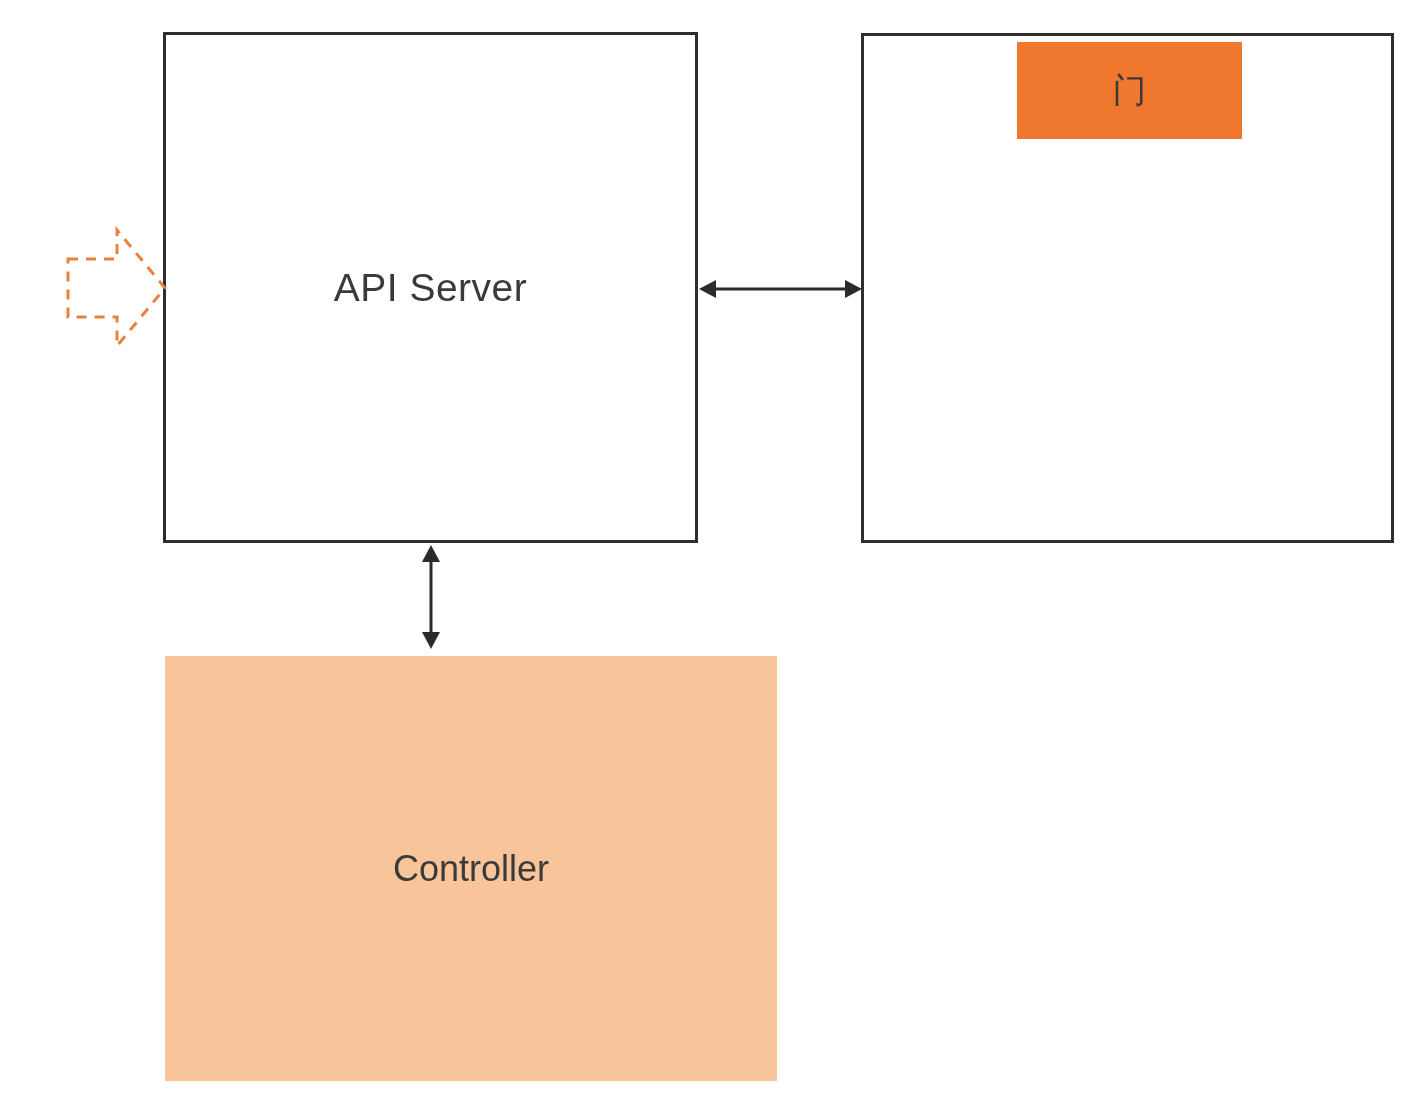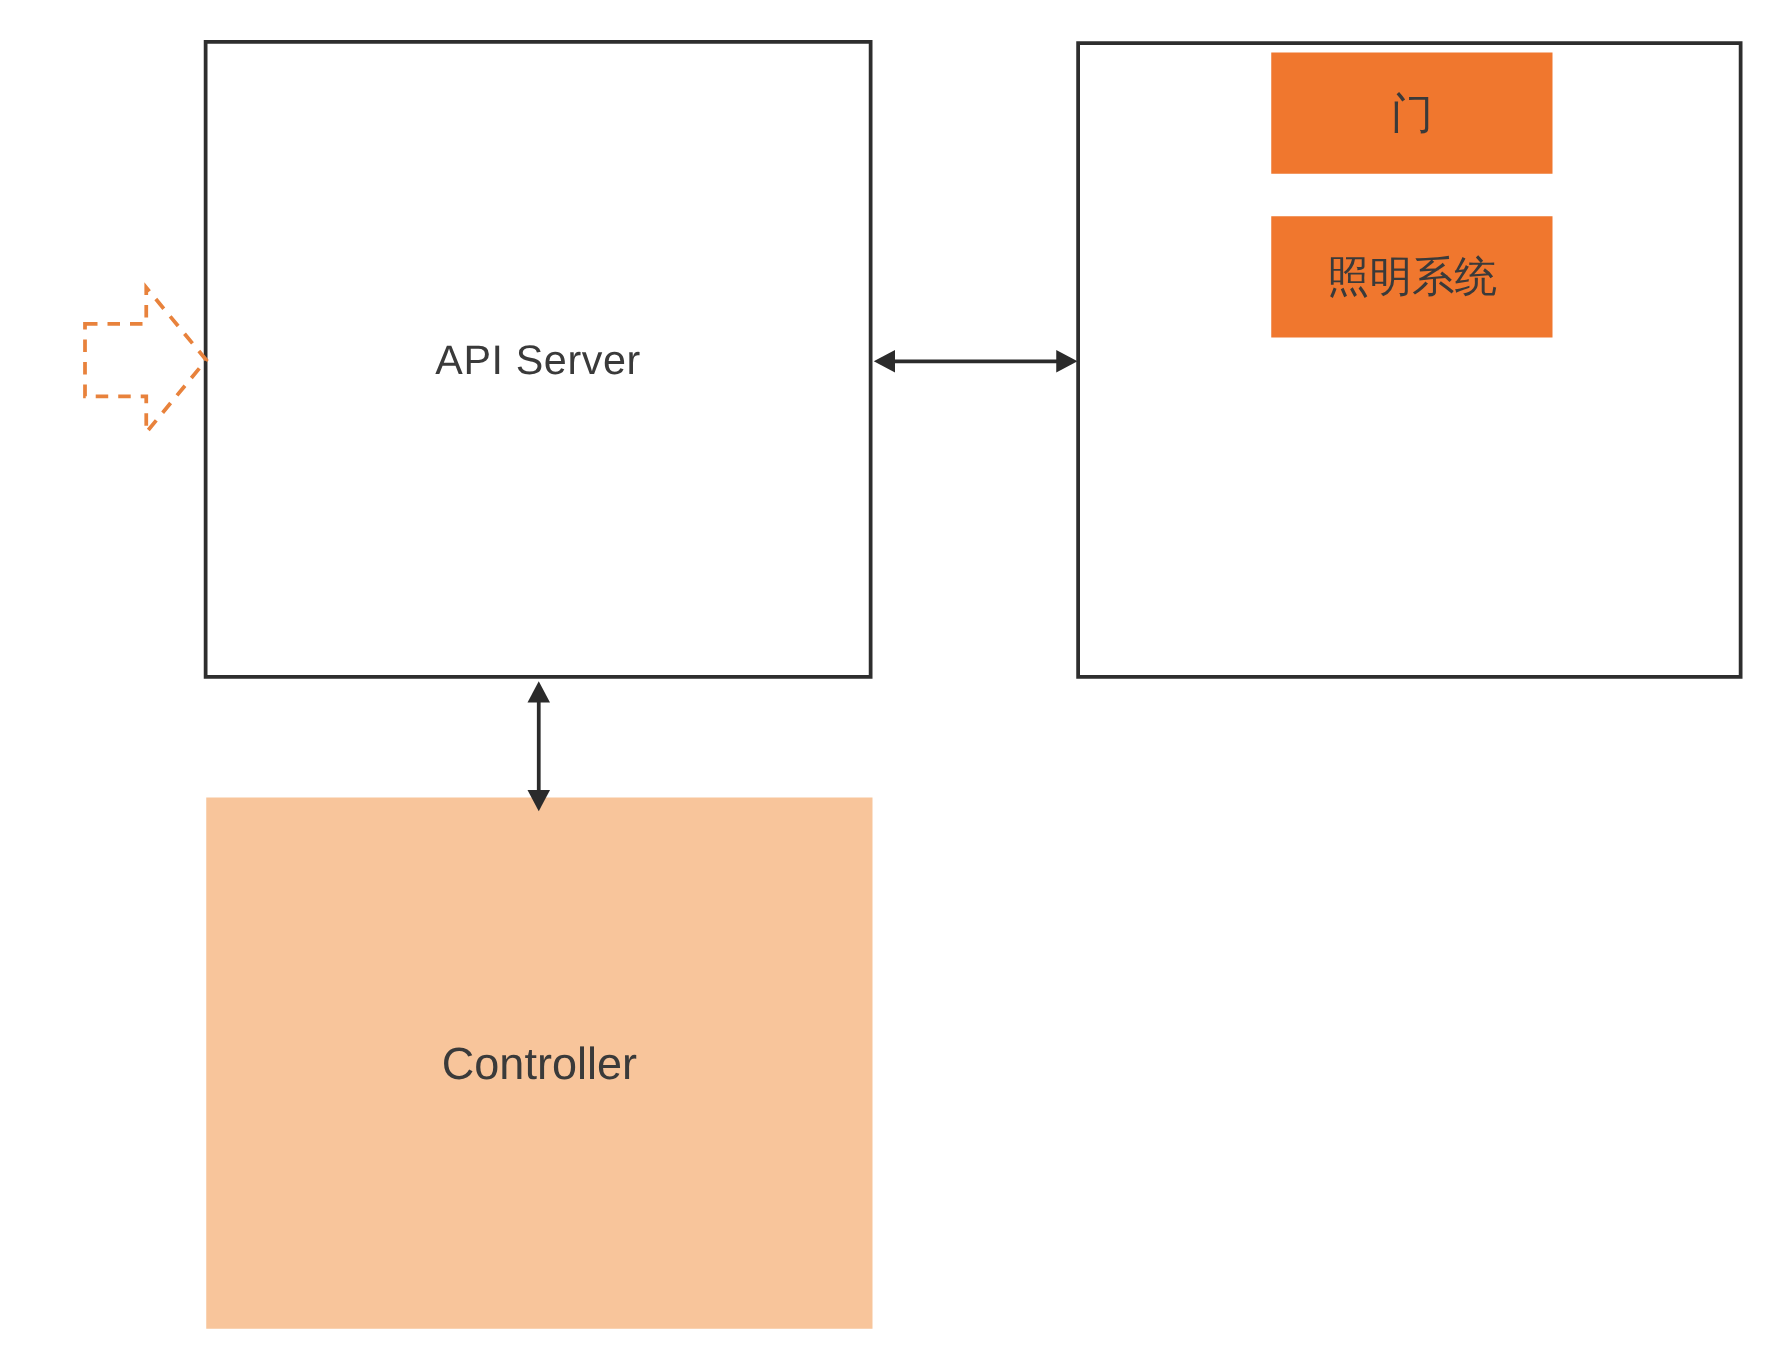--- a/index.html
+++ b/index.html
@@ -25,21 +25,21 @@
   .outlined {
     background: #ffffff;
     border: 3px solid var(--border_dark, #2e2e2e);
   }
   .api-server-box {
     left: 163px; top: 32px;
     width: 535px; height: 511px;
   }
   .api-server-label {
     color: var(--text_dark, #3b3b3b);
-    font-size: 33px;
+    font-size: 39px;
     letter-spacing: 0.5px;
   }
   .devices-panel {
     left: 861px; top: 33px;
     width: 533px; height: 510px;
   }
   .devices-stack {
     position: absolute;
     left: 1017px; top: 42px;
     width: 225px;
@@ -51,22 +51,22 @@
     width: 225px;
     height: 97px;
     background: var(--accent_orange, #f0772e);
     display: flex;
     align-items: center;
     justify-content: center;
     color: var(--text_dark, #333333);
     font-size: 34px;
   }
   .controller-box {
-    left: 165px; top: 638px;
-    width: 533px; height: 425px;
+    left: 165px; top: 656px;
+    width: 612px; height: 425px;
     background: var(--accent_peach, #f8c59b);
   }
   .controller-label {
     color: var(--text_dark, #3b3b3b);
     font-size: 36px;
   }
   .connector {
     position: absolute;
   }
 </style>
@@ -77,23 +77,20 @@
 
   <div class="box outlined api-server-box">
     <span class="api-server-label">API Server</span>
   </div>
 
   <div class="box outlined devices-panel"></div>
 
   <div class="devices-stack">
     <div class="device-item">
       <span>门</span>
-    </div>
-    <div class="device-item">
-      <span>照明系统</span>
     </div>
   </div>
 
   <div class="box controller-box">
     <span class="controller-label">Controller</span>
   </div>
 
   <svg class="connector" style="left:698px; top:275px;" width="165" height="28">
     <line x1="16" y1="14" x2="149" y2="14" stroke-width="3" stroke="#2b2b2b"></line>
     <polygon points="1,14 18,5 18,23" stroke="none" fill="#2b2b2b"></polygon>

